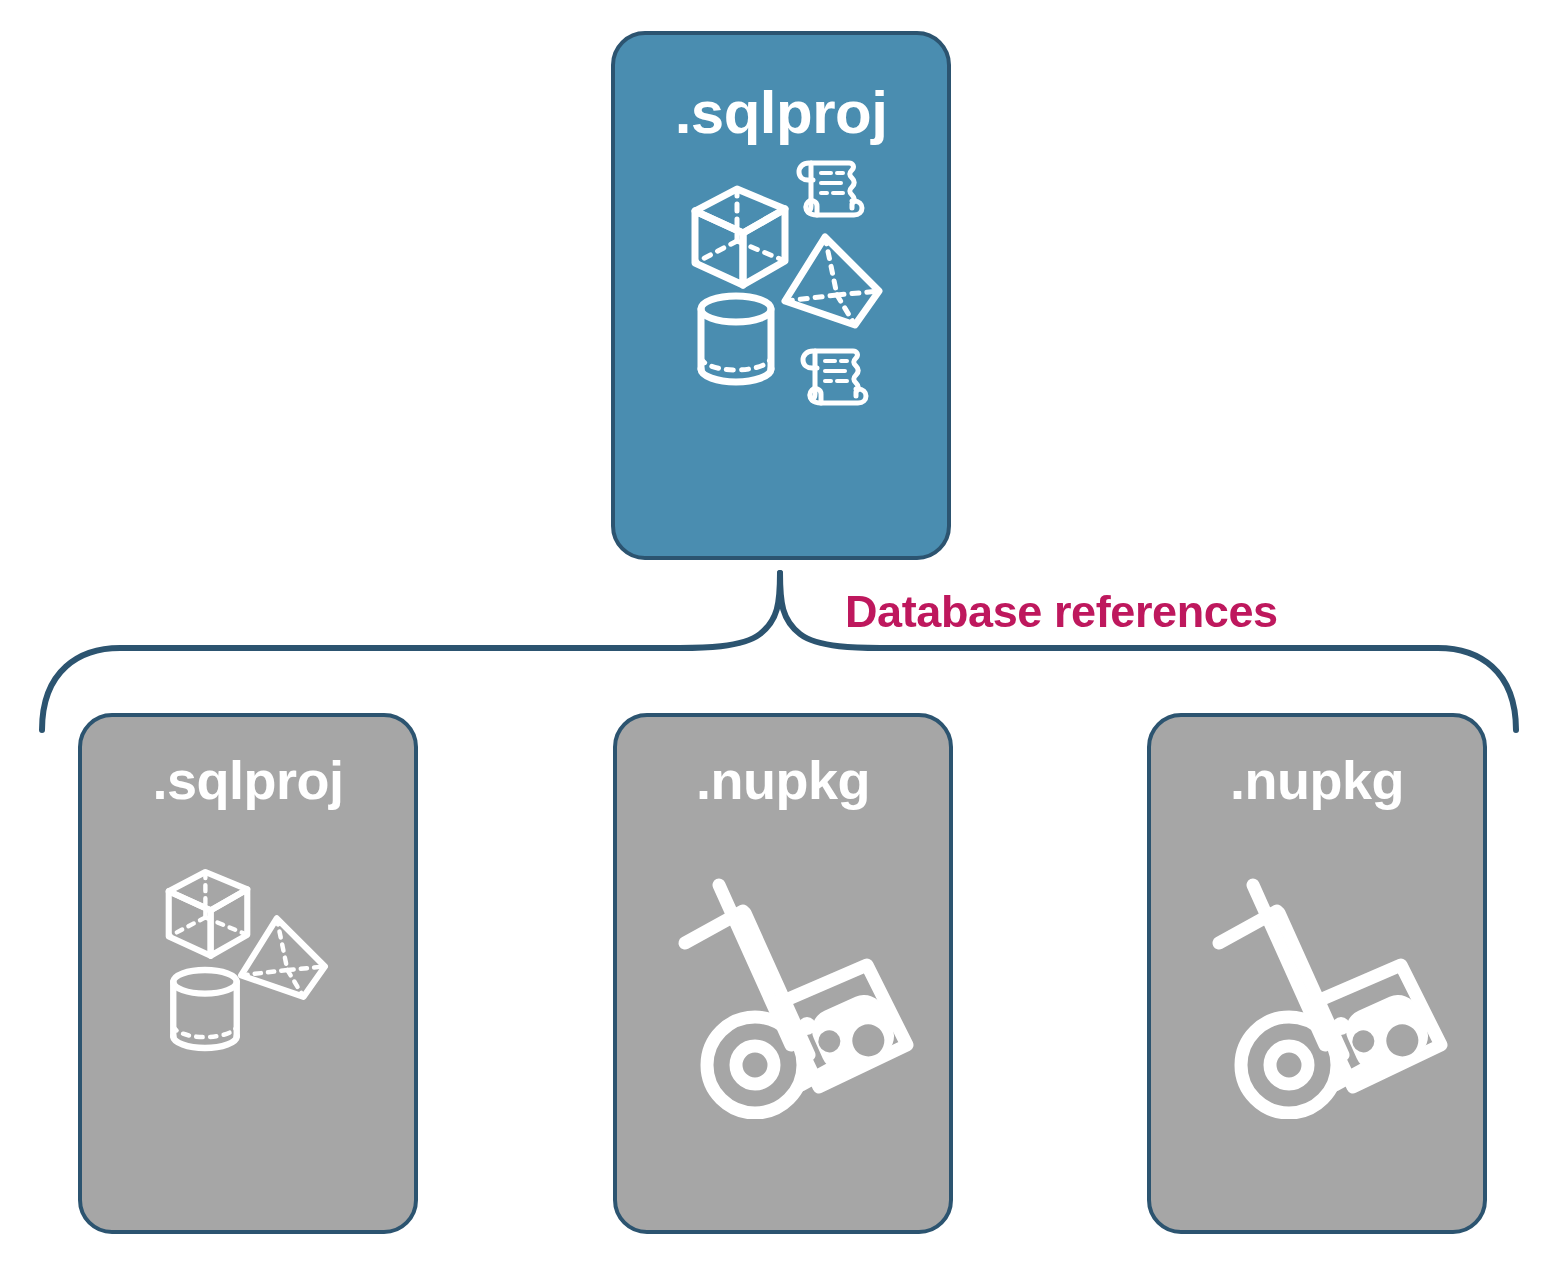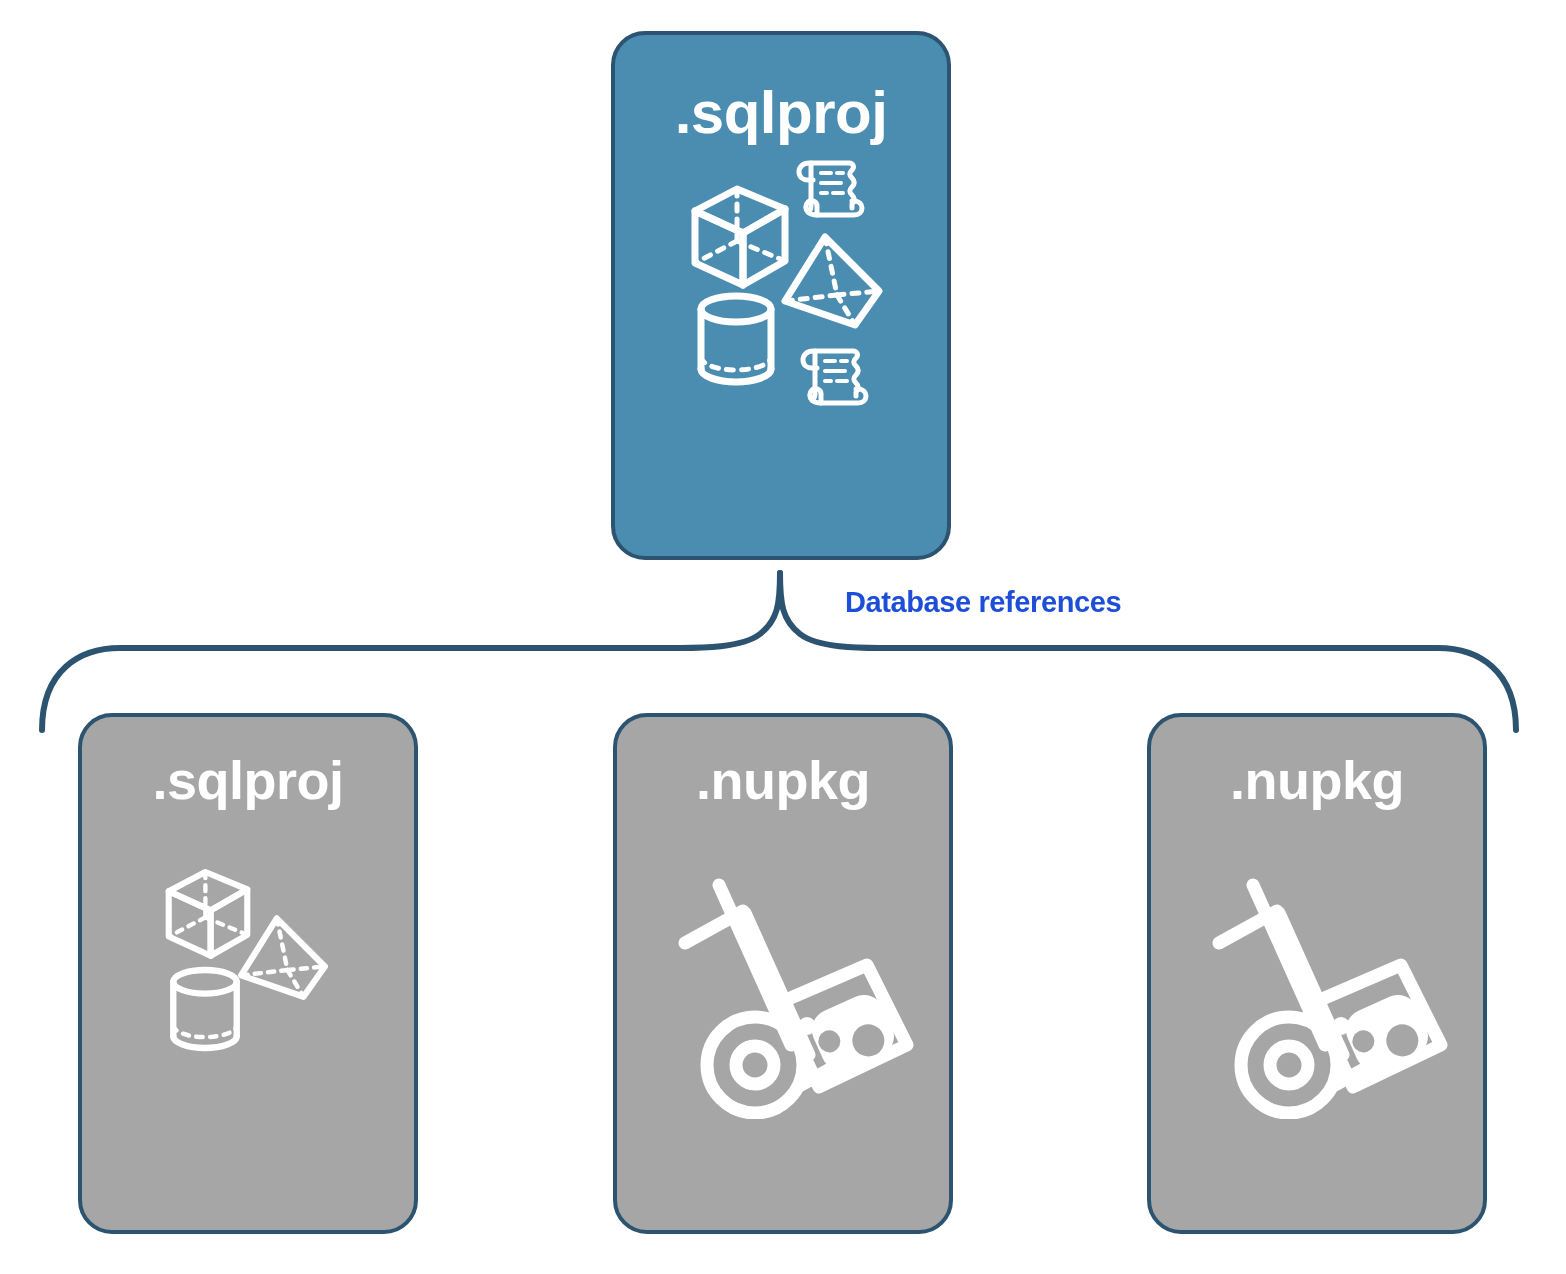--- a/index.html
+++ b/index.html
@@ -69,23 +69,23 @@
     width: 1566px;
     height: 210px;
     pointer-events: none;
   }
 
   
   #caption {
     position: absolute;
     left: 845px;
     top: 586px;
-    font-size: 29px;
+    font-size: 45px;
     font-weight: bold;
-    color: #1d4ed8;
+    color: #be185d;
     letter-spacing: -0.4px;
     white-space: nowrap;
     user-select: none;
   }
 </style>
 </head>
 <body>
 
 <div id="stage">
 

